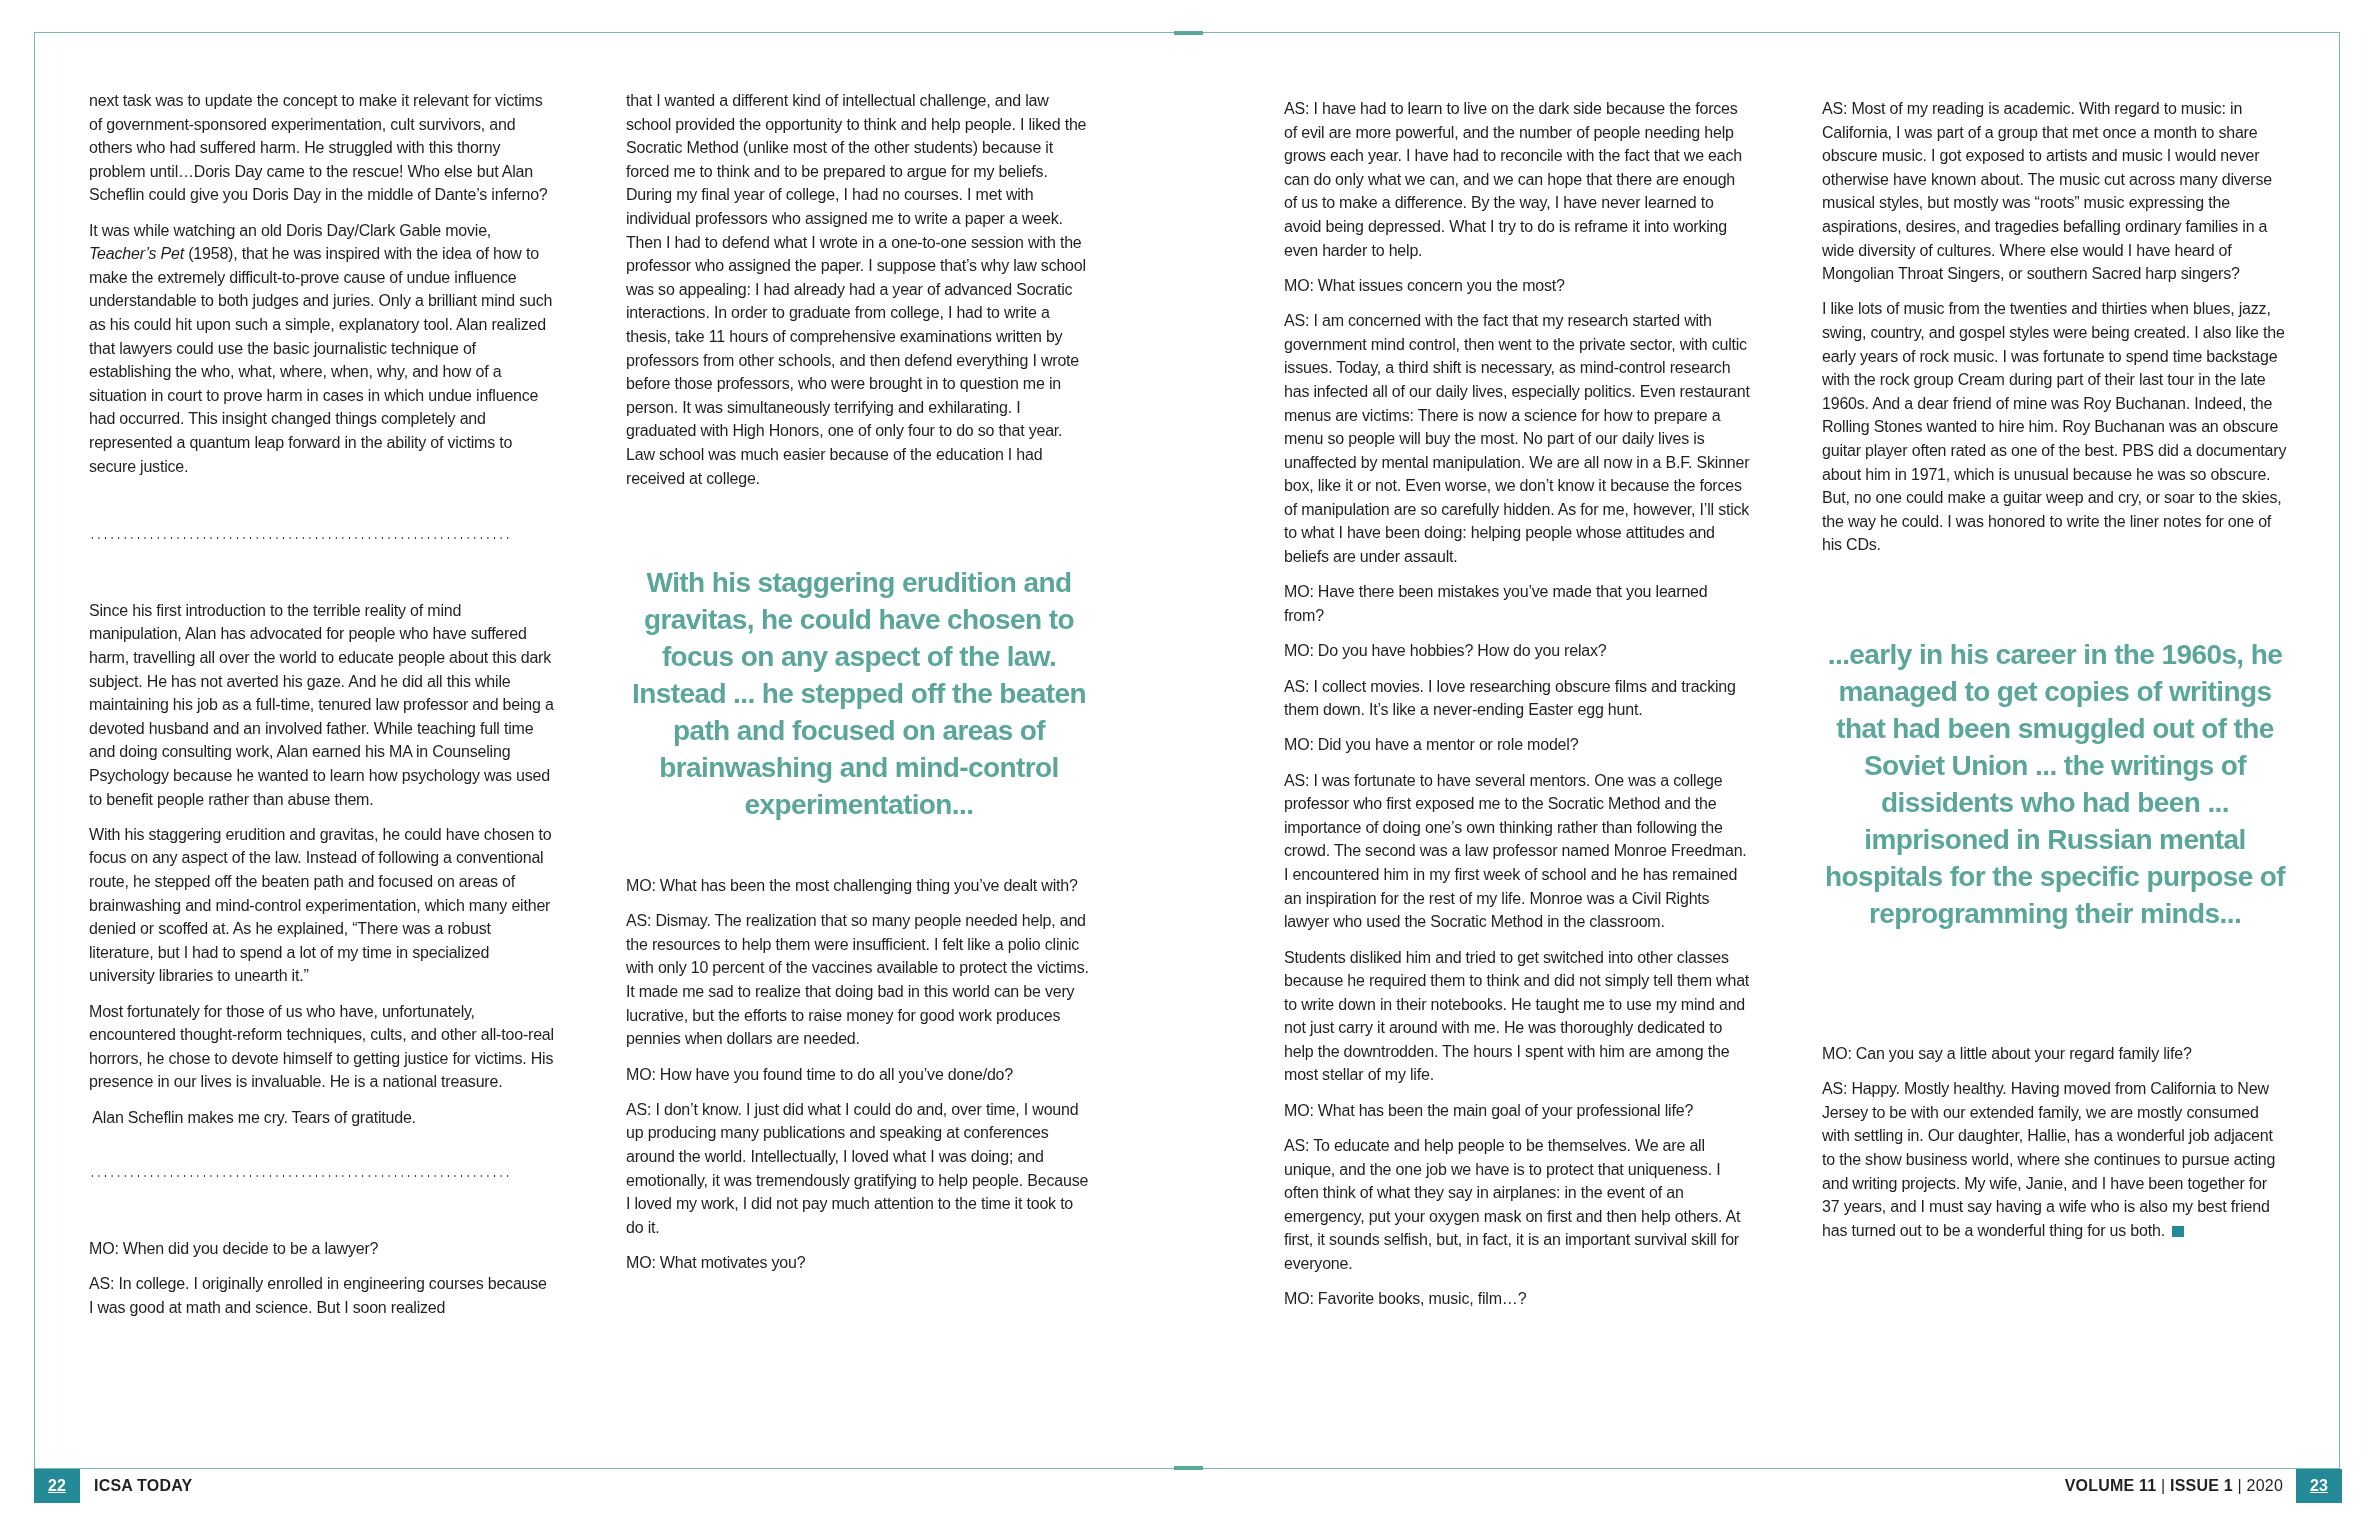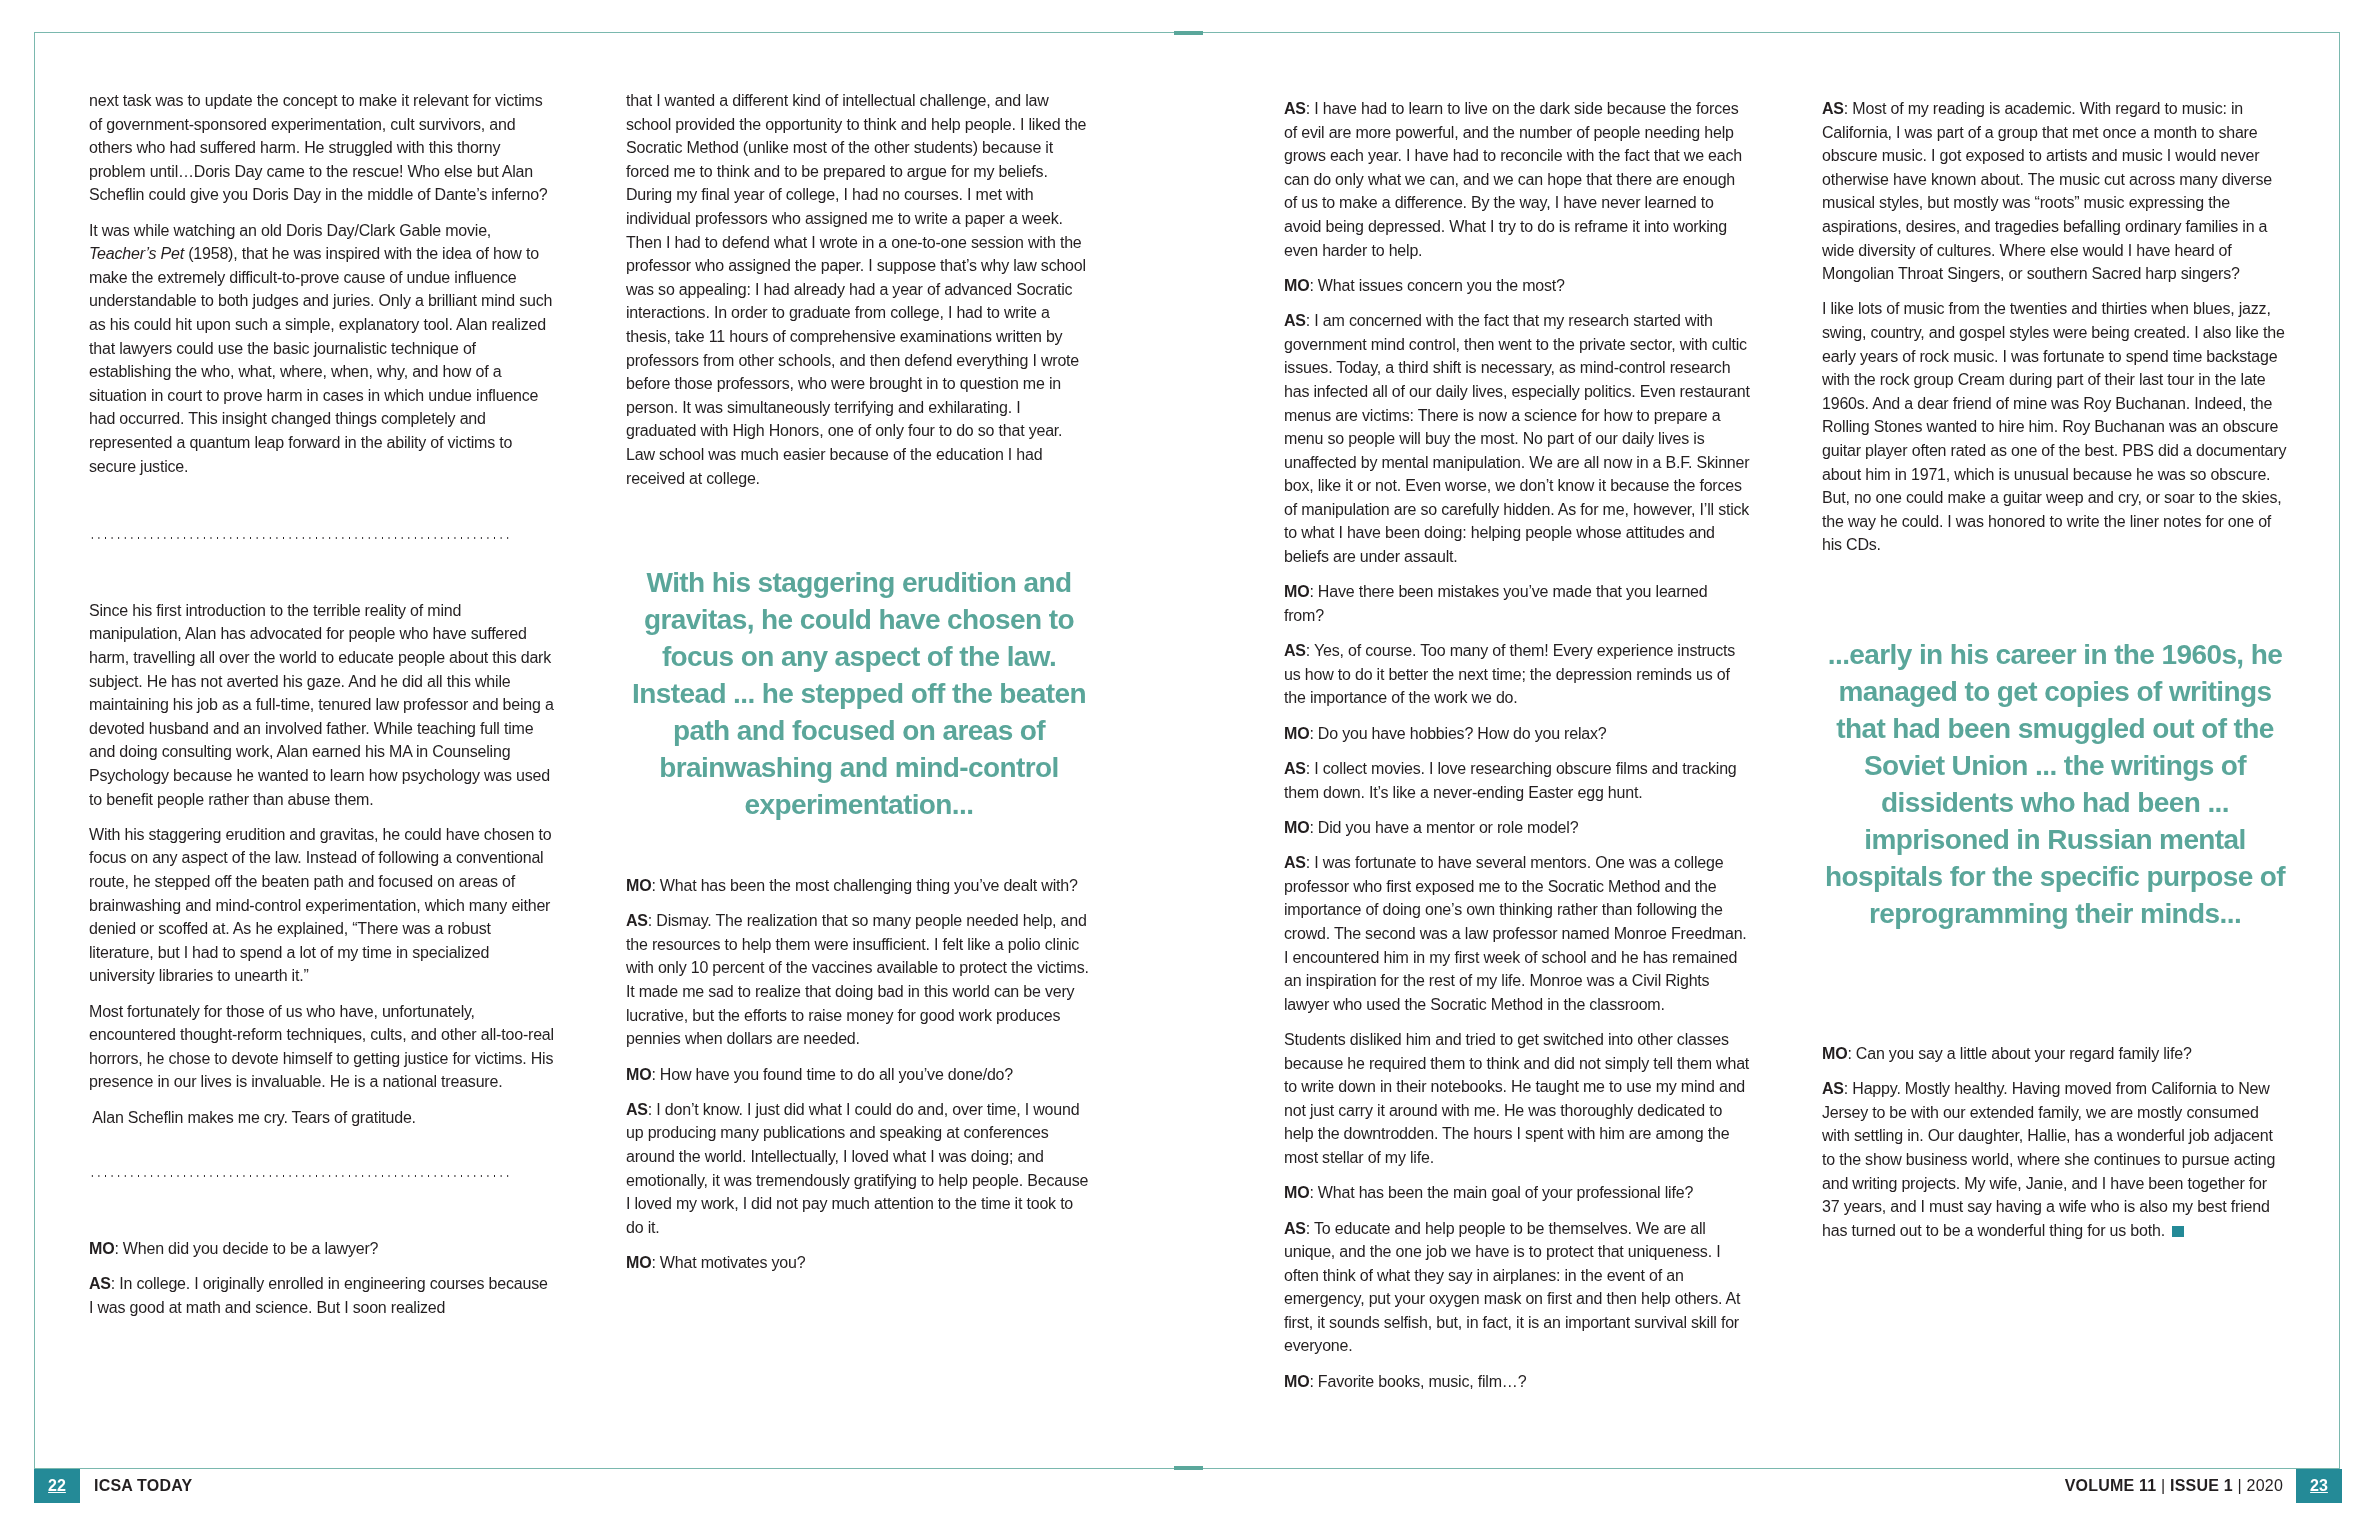--- a/index.html
+++ b/index.html
@@ -7,21 +7,21 @@
          font-family: "Liberation Sans", sans-serif; color: #231f20; }
 
   .frame { position: absolute; left: 34px; top: 32px; width: 2306px; height: 1437px;
            border: 1.9px solid #7ab8ae; box-sizing: border-box; }
   .gutter-mark-top, .gutter-mark-bottom { position: absolute; left: 1174px; width: 29px; height: 3.7px; background: #5aa79b; }
   .gutter-mark-top { top: 31px; }
   .gutter-mark-bottom { top: 1466px; }
 
   .col { position: absolute; top: 89px; width: 466px; font-size: 16px; line-height: 23.6px; letter-spacing: -0.2px; }
   .col p { margin: 0 0 11.7px 0; }
-  .col b { font-weight: bold; }
+  .col b { font-weight: normal; }
   .c1 { left: 89px; }
   .c2 { left: 626px; }
   .c3 { left: 1284px; }
   .c4 { left: 1822px; }
 
   .dots { height: 1.9px; width: 420px; margin: 0;
           background-image: radial-gradient(circle, #231f20 0.8px, transparent 1px);
           background-size: 6.6px 1.9px; background-repeat: repeat-x; }
   .sep-block { padding: 47px 0 60px 0; }
 
@@ -77,21 +77,20 @@
   <p><b>MO</b><span>: How have you found time to do all you’ve done/do?</span></p>
   <p><b>AS</b><span>: I don’t know. I just did what I could do and, over time, I wound up producing many publications and speaking at conferences around the world. Intellectually, I loved what I was doing; and emotionally, it was tremendously gratifying to help people. Because I loved my work, I did not pay much attention to the time it took to do it.</span></p>
   <p><b>MO</b><span>: What motivates you?</span></p>
 </div>
 
 <div class="col c3" style="top:97px">
   <p><b>AS</b><span>: I have had to learn to live on the dark side because the forces of evil are more powerful, and the number of people needing help grows each year. I have had to reconcile with the fact that we each can do only what we can, and we can hope that there are enough of us to make a difference. By the way, I have never learned to avoid being depressed. What I try to do is reframe it into working even harder to help.</span></p>
   <p><b>MO</b><span>: What issues concern you the most?</span></p>
   <p><b>AS</b><span>: I am concerned with the fact that my research started with government mind control, then went to the private sector, with cultic issues. Today, a third shift is necessary, as mind-control research has infected all of our daily lives, especially politics. Even restaurant menus are victims: There is now a science for how to prepare a menu so people will buy the most. No part of our daily lives is unaffected by mental manipulation. We are all now in a B.F. Skinner box, like it or not. Even worse, we don’t know it because the forces of manipulation are so carefully hidden. As for me, however, I’ll stick to what I have been doing: helping people whose attitudes and beliefs are under assault.</span></p>
   <p><b>MO</b><span>: Have there been mistakes you’ve made that you learned from?</span></p>
-  <p><b>AS</b><span>: Yes, of course. Too many of them! Every experience instructs us how to do it better the next time; the depression reminds us of the importance of the work we do.</span></p>
   <p><b>MO</b><span>: Do you have hobbies? How do you relax?</span></p>
   <p><b>AS</b><span>: I collect movies. I love researching obscure films and tracking them down. It’s like a never-ending Easter egg hunt.</span></p>
   <p><b>MO</b><span>: Did you have a mentor or role model?</span></p>
   <p><b>AS</b><span>: I was fortunate to have several mentors. One was a college professor who first exposed me to the Socratic Method and the importance of doing one’s own thinking rather than following the crowd. The second was a law professor named Monroe Freedman. I encountered him in my first week of school and he has remained an inspiration for the rest of my life. Monroe was a Civil Rights lawyer who used the Socratic Method in the classroom.</span></p>
   <p><span>Students disliked him and tried to get switched into other classes because he required them to think and did not simply tell them what to write down in their notebooks. He taught me to use my mind and not just carry it around with me. He was thoroughly dedicated to help the downtrodden. The hours I spent with him are among the most stellar of my life.</span></p>
   <p><b>MO</b><span>: What has been the main goal of your professional life?</span></p>
   <p><b>AS</b><span>: To educate and help people to be themselves. We are all unique, and the one job we have is to protect that uniqueness. I often think of what they say in airplanes: in the event of an emergency, put your oxygen mask on first and then help others. At first, it sounds selfish, but, in fact, it is an important survival skill for everyone.</span></p>
   <p><b>MO</b><span>: Favorite books, music, film…?</span></p>
 </div>
 

